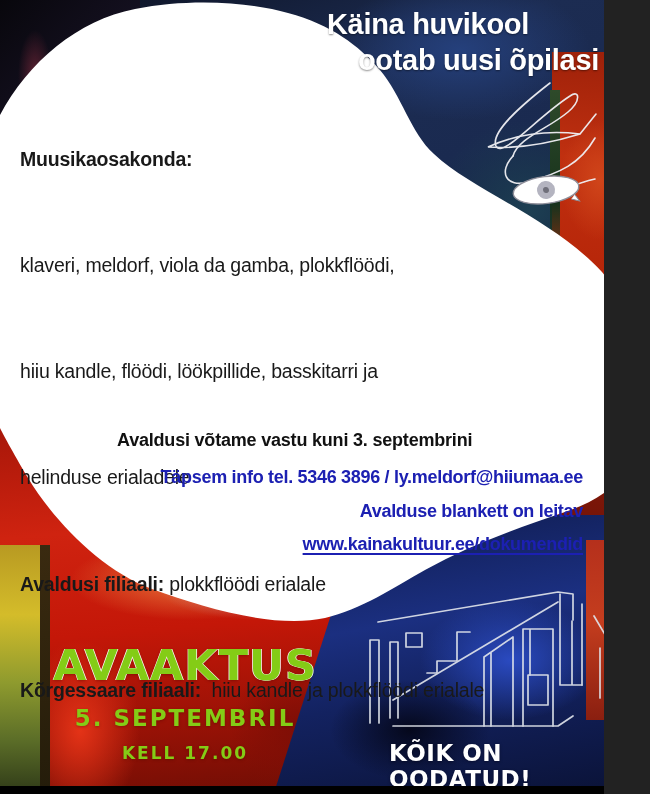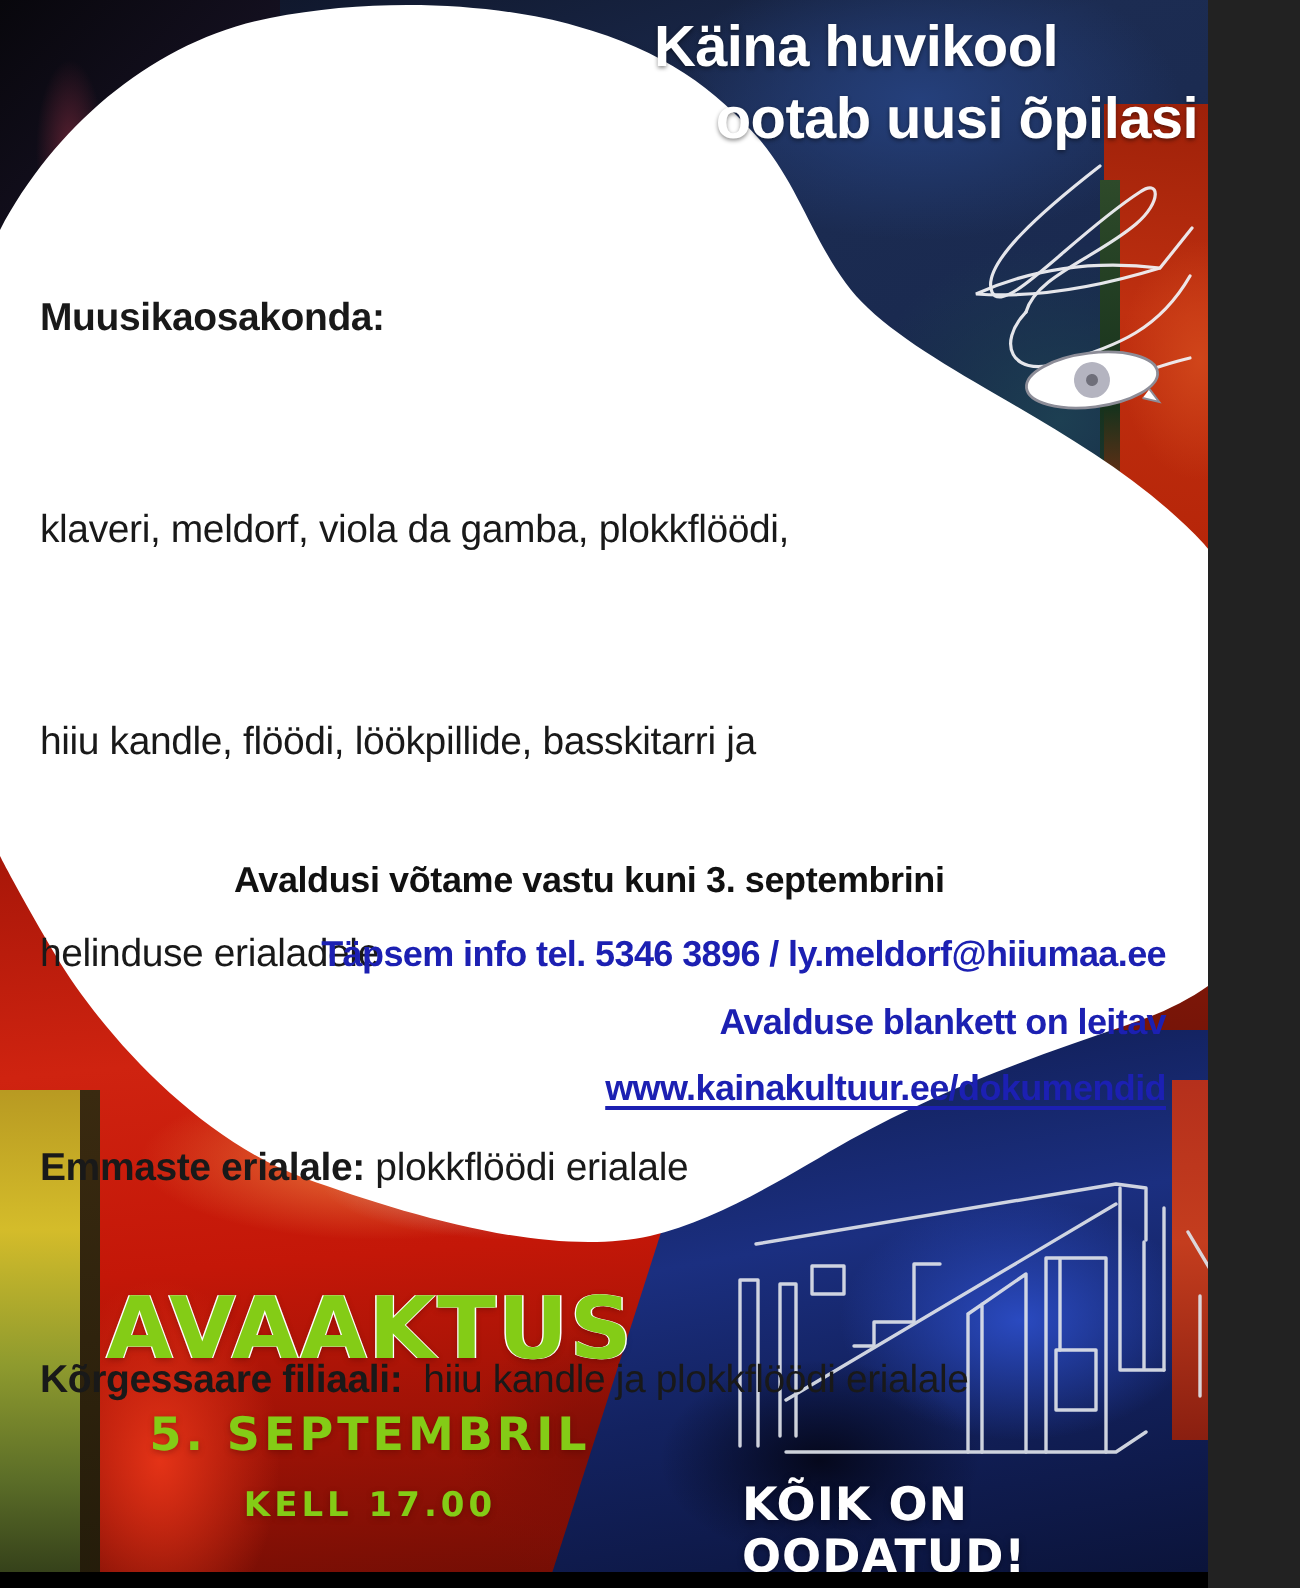--- a/index.html
+++ b/index.html
@@ -67,21 +67,21 @@
   .deadline{left:117px;top:430px;color:#111;font-weight:700;font-size:18px;letter-spacing:-0.2px;}
   .contact{left:25px;top:461px;width:558px;text-align:right;color:#1c20b2;
     font-weight:700;font-size:18px;line-height:33.5px;letter-spacing:-0.3px;}
   .contact .url{text-decoration:underline;text-decoration-thickness:2px;text-underline-offset:3px;cursor:pointer;}
   .event{left:32px;top:640px;width:306px;text-align:center;color:#84cc16;
     font-family:"DejaVu Sans",sans-serif;text-shadow:0 1px 3px rgba(60,0,0,.35);}
   .event-title{font-size:43px;font-weight:700;letter-spacing:1px;
     text-shadow:.7px 0 0 #fff,-.7px 0 0 #fff,0 1px 3px rgba(60,0,0,.35);}
   .event-date{margin-top:15px;font-size:23px;font-weight:700;letter-spacing:2px;}
   .event-time{margin-top:12px;font-size:17px;font-weight:700;letter-spacing:2px;}
-  .closing{left:371px;top:740px;color:#fff;font-family:"DejaVu Sans",sans-serif;
+  .closing{left:389px;top:740px;color:#fff;font-family:"DejaVu Sans",sans-serif;
     font-size:23px;font-weight:700;letter-spacing:.5px;text-shadow:0 1px 3px rgba(0,0,20,.5);}
 </style>
 </head>
 <body>
 
 <div class="poster">
 
   <div class="abs bg-top"></div>
   <div class="abs patch p1"></div>
   <div class="abs patch p2"></div>
@@ -161,21 +161,21 @@
   <div class="abs title">
     <div class="t1">Käina huvikool</div>
     <div class="t2">ootab uusi õpilasi</div>
   </div>
 
   <div class="abs body-block">
     <div class="body-line"><span class="b">Muusikaosakonda:</span><span></span></div>
     <div class="body-line"><span class="b"></span><span>klaveri, meldorf, viola da gamba, plokkflöödi,</span></div>
     <div class="body-line"><span class="b"></span><span>hiiu kandle, flöödi, löökpillide, basskitarri ja</span></div>
     <div class="body-line"><span class="b"></span><span>helinduse erialadele</span></div>
-    <div class="body-line"><span class="b">Emmaste erialale:</span><span> plokkflöödi erialale</span></div>
+    <div class="body-line"><span class="b">Avaldusi filiaali:</span><span> plokkflöödi erialale</span></div>
     <div class="body-line"><span class="b">Kõrgessaare filiaali:</span><span>  hiiu kandle ja plokkflöödi erialale</span></div>
     <div class="body-line"><span class="b">Kunstiosakonda:</span><span> ettevalmistusklassi alates 5. eluaastast</span></div>
     
     
     
     
   </div>
 
   <div class="abs deadline">Avaldusi võtame vastu kuni 3. septembrini</div>
 

